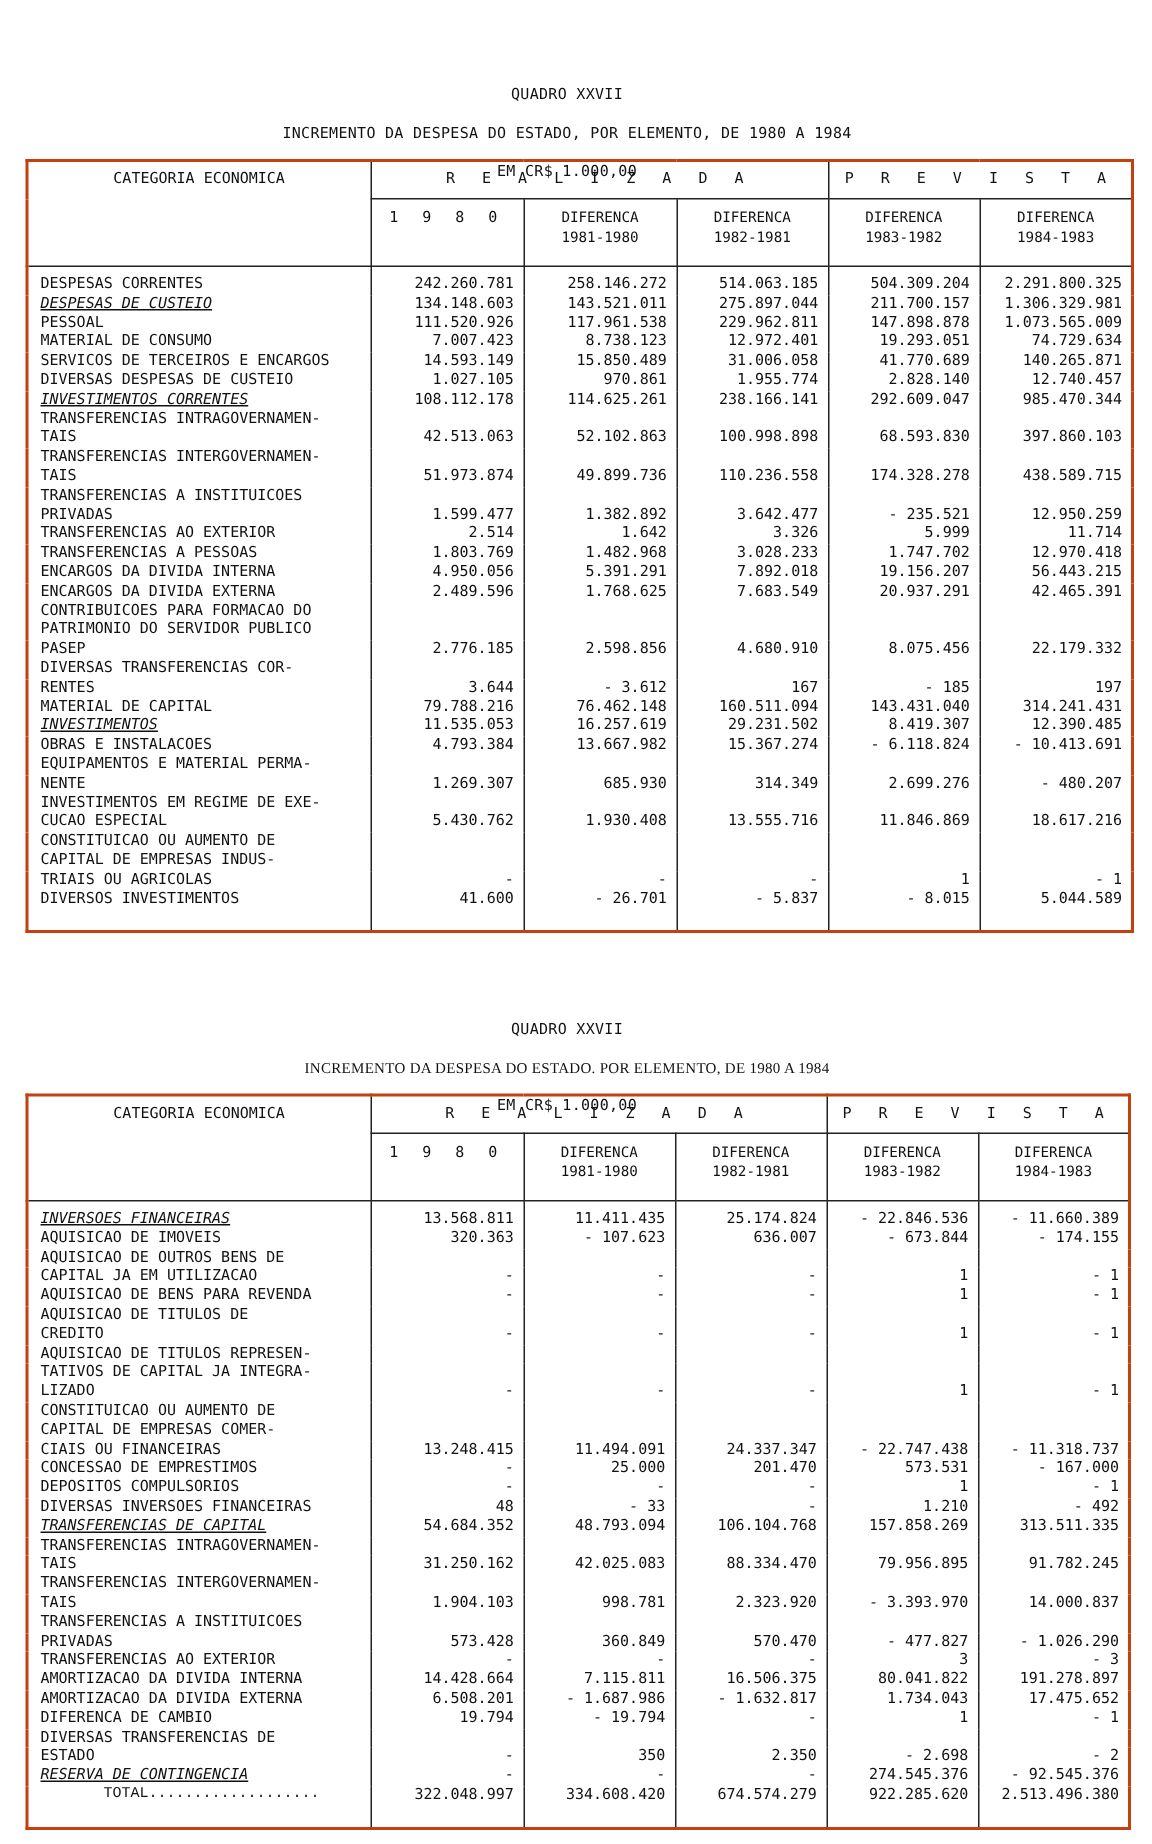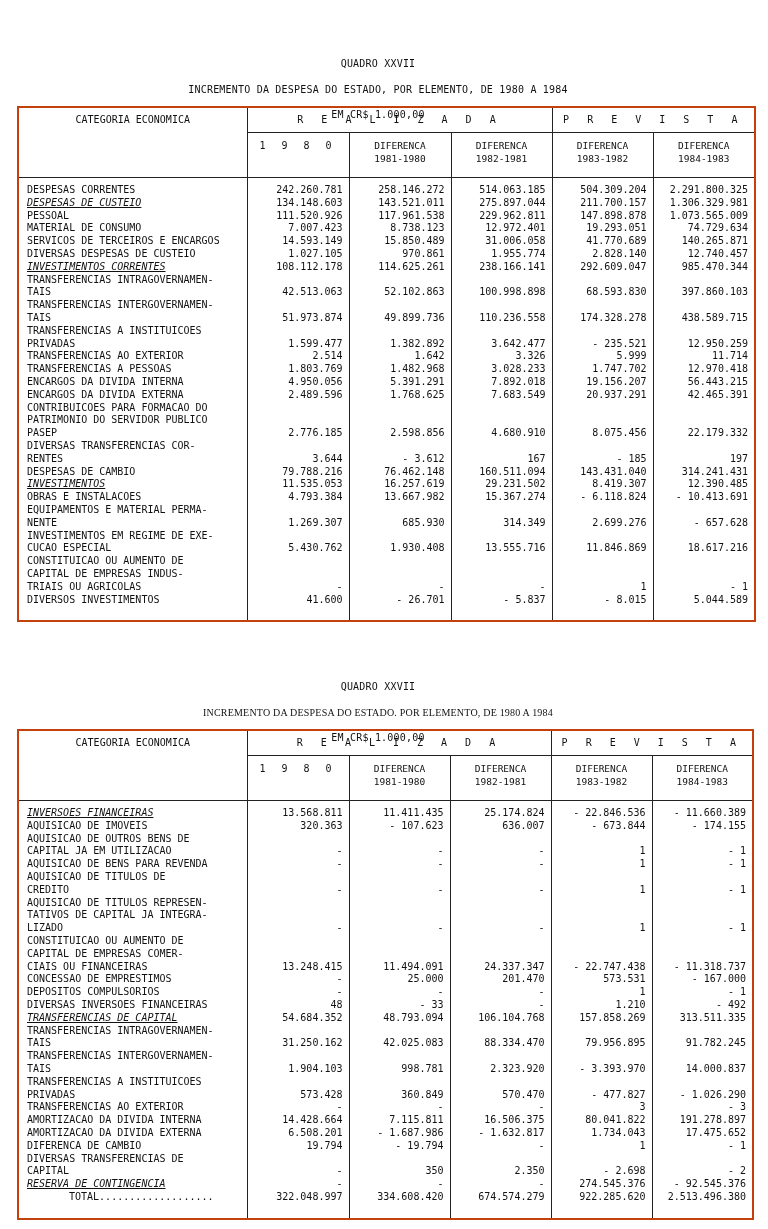--- a/index.html
+++ b/index.html
@@ -16,21 +16,21 @@
   table.q thead tr.r1 th.cat { letter-spacing: 0; vertical-align: top; line-height: 24px; }
   table.q thead tr.r2 th { height: 38px; padding-top: 6px; line-height: 13px; font-size: 9.5px; }
   table.q thead tr.r2 th.yr { letter-spacing: 5px; font-size: 10px; }
   table.q tbody td { line-height: 12.8px; height: 12.8px; white-space: nowrap; }
   table.q tbody td.lbl { padding-left: 8px; text-align: left; }
   table.q tbody td.num { text-align: right; padding-right: 6px; }
   table.q tbody tr.first td { padding-top: 6px; }
   table.q tbody tr.spacer td { height: 14px; }
   .u { text-decoration: underline; font-style: italic; }
   .total td { padding-top: 8px; }
-  .total td.lbl { padding-left: 50px !important; }
+  .total td.lbl { padding-left: 50px !important; font-family: Liberation Mono, monospace; }
 </style>
 </head>
 <body>
 
 <div class="page-block" style="top:0;">
   <div class="hdr">
     <div class="t1" style="top:10px;">QUADRO XXVII</div>
     <div class="t1" style="top:36px;">INCREMENTO DA DESPESA DO ESTADO, POR ELEMENTO, DE 1980 A 1984</div>
     <div class="t1" style="top:61px;">EM CR$ 1.000,00</div>
   </div>
@@ -228,21 +228,21 @@
         </tr>
         <tr>
           <td class="lbl">RENTES</td>
           <td class="num">3.644</td>
           <td class="num">- 3.612</td>
           <td class="num">167</td>
           <td class="num">- 185</td>
           <td class="num">197</td>
         </tr>
         <tr>
-          <td class="lbl">DESPESAS DE CAMBIO</td>
+          <td class="lbl">MATERIAL DE CAPITAL</td>
           <td class="num">79.788.216</td>
           <td class="num">76.462.148</td>
           <td class="num">160.511.094</td>
           <td class="num">143.431.040</td>
           <td class="num">314.241.431</td>
         </tr>
         <tr>
           <td class="lbl u">INVESTIMENTOS</td>
           <td class="num">11.535.053</td>
           <td class="num">16.257.619</td>
@@ -265,21 +265,21 @@
           <td class="num"></td>
           <td class="num"></td>
           <td class="num"></td>
         </tr>
         <tr>
           <td class="lbl">NENTE</td>
           <td class="num">1.269.307</td>
           <td class="num">685.930</td>
           <td class="num">314.349</td>
           <td class="num">2.699.276</td>
-          <td class="num">- 657.628</td>
+          <td class="num">- 480.207</td>
         </tr>
         <tr>
           <td class="lbl">INVESTIMENTOS EM REGIME DE EXE-</td>
           <td class="num"></td>
           <td class="num"></td>
           <td class="num"></td>
           <td class="num"></td>
           <td class="num"></td>
         </tr>
         <tr>
@@ -582,21 +582,21 @@
         </tr>
         <tr>
           <td class="lbl">DIVERSAS TRANSFERENCIAS DE</td>
           <td class="num"></td>
           <td class="num"></td>
           <td class="num"></td>
           <td class="num"></td>
           <td class="num"></td>
         </tr>
         <tr>
-          <td class="lbl">CAPITAL</td>
+          <td class="lbl">ESTADO</td>
           <td class="num">-</td>
           <td class="num">350</td>
           <td class="num">2.350</td>
           <td class="num">- 2.698</td>
           <td class="num">- 2</td>
         </tr>
         <tr>
           <td class="lbl u">RESERVA DE CONTINGENCIA</td>
           <td class="num">-</td>
           <td class="num">-</td>

